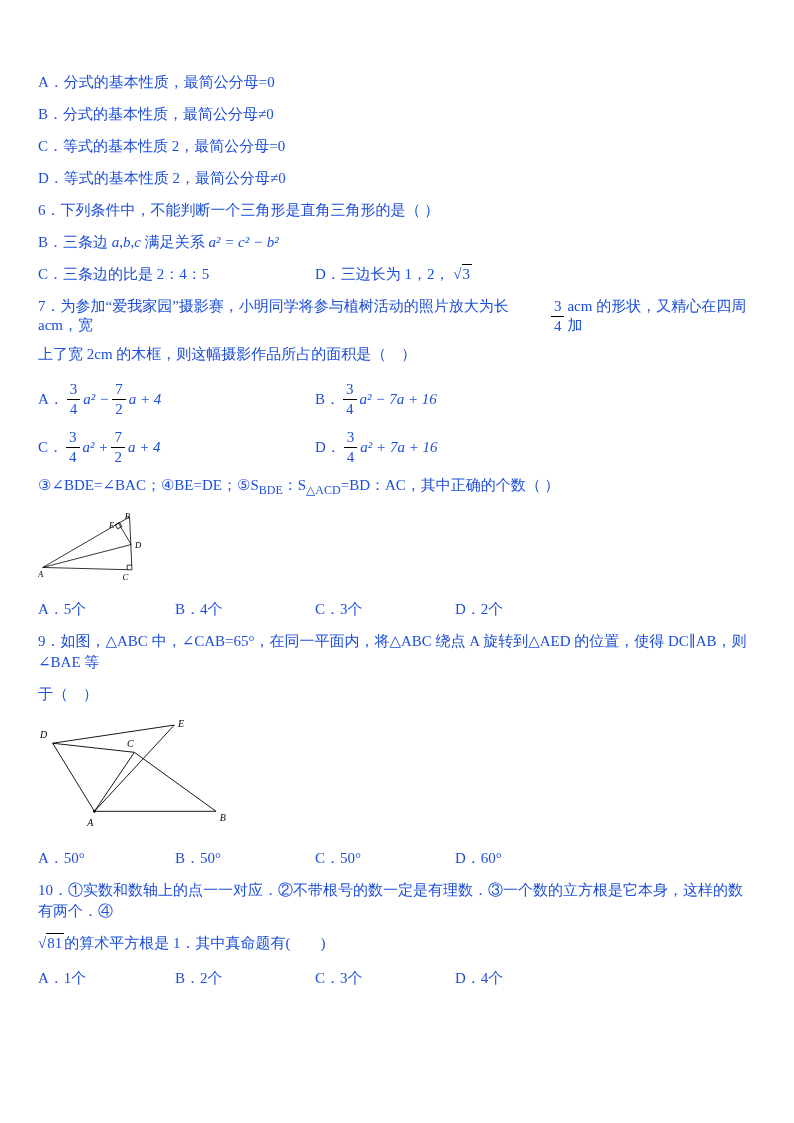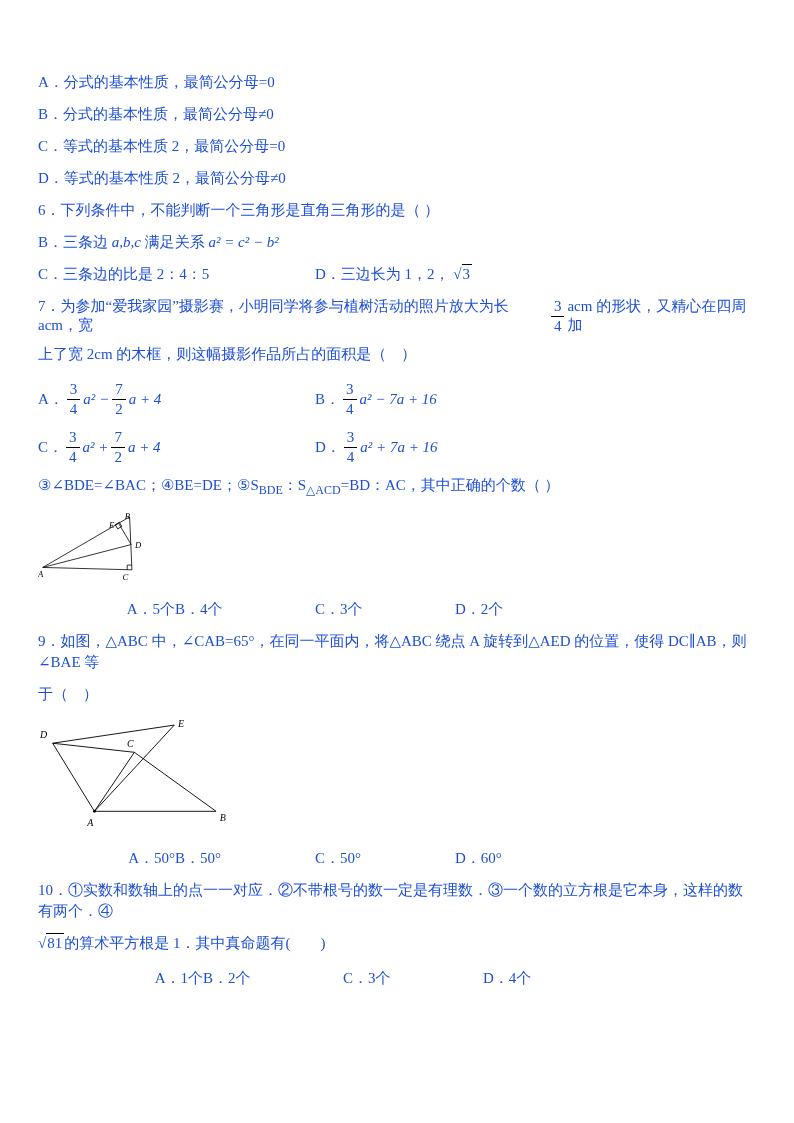--- a/index.html
+++ b/index.html
@@ -7,21 +7,21 @@
   .page {
     width:794px; min-height:1123px; margin:0 auto; background:#ffffff;
     padding:72px 40px 30px 38px; color:#1d4ed8;
     font-family:"Liberation Serif","DejaVu Serif",serif;
     font-size:15px;
   }
   .line { line-height:21px; margin-bottom:11px; }
   .row { display:flex; line-height:21px; margin-bottom:11px; }
   .cols2 > :first-child { width:277px; flex:none; }
   .cols2 > :last-child { flex:1; }
-  .cols4 > :nth-child(1) { width:137px; flex:none;text-align:right; }
+  .cols4 > :nth-child(1) { width:137px; flex:none; }
   .cols4 > :nth-child(2) { width:140px; flex:none; }
   .cols4 > :nth-child(3) { width:140px; flex:none; }
   .cols4 > :nth-child(4) { flex:1; }
   .mathline { display:flex; align-items:center; min-height:40px; margin-bottom:8px; }
   .mrow { display:flex; align-items:center; }
   .mi { font-style:italic; }
   .frac { display:inline-block; text-align:center; margin:0 3px; line-height:1.1; }
   .frac .num { display:block; padding:0 3px 1px 3px; border-bottom:1px solid #000; }
   .frac .den { display:block; padding-top:1px; }
   .sqrt { white-space:nowrap; }
@@ -167,20 +167,20 @@
     <div>A．50°</div>
     <div>B．50°</div>
     <div>C．50°</div>
     <div>D．60°</div>
   </div>
 
   <div class="line" style="margin-top:6px;">10．①实数和数轴上的点一一对应．②不带根号的数一定是有理数．③一个数的立方根是它本身，这样的数有两个．④</div>
   <div class="line">
     <span class="sqrt"><span>√</span><span class="rad">81</span></span><span>的算术平方根是 1．其中真命题有(　　)</span>
   </div>
-  <div class="row cols4" style="margin-top:14px;margin-left:28px;">
+  <div class="row cols4" style="margin-top:14px;">
     <div>A．1个</div>
     <div>B．2个</div>
     <div>C．3个</div>
     <div>D．4个</div>
   </div>
 
 </div>
 
 </body></html>

